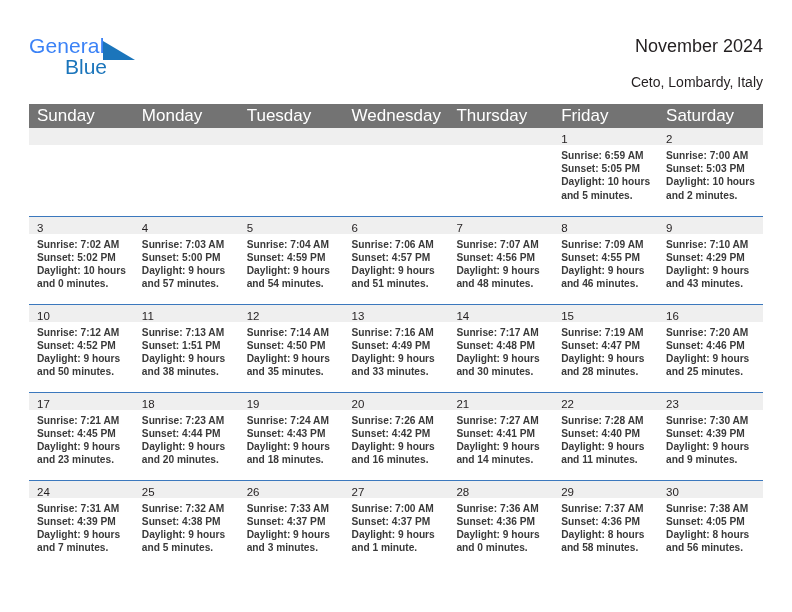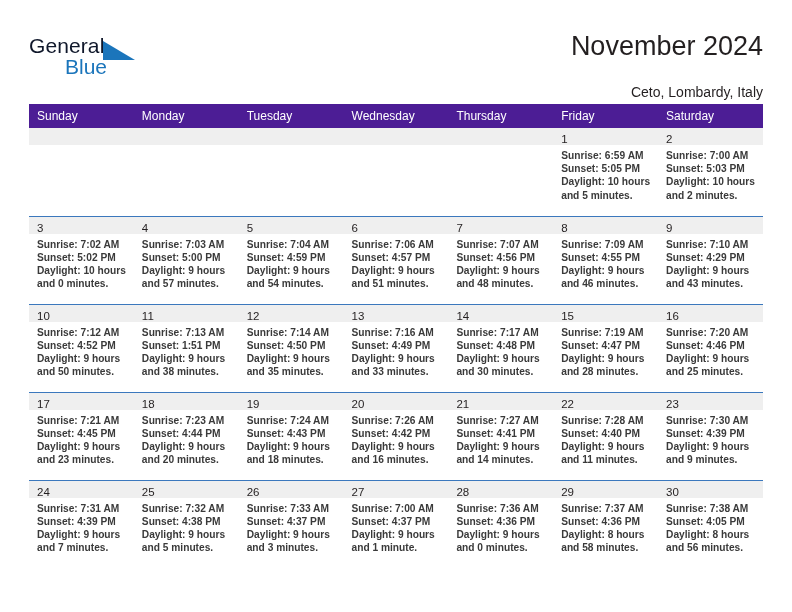--- a/index.html
+++ b/index.html
@@ -35,21 +35,21 @@
     top: 4px;
     width: 130px;
     height: 54px;
   }
   .brand-general {
     position: absolute;
     left: 0;
     top: 0;
     font-size: 21px;
     letter-spacing: 0.1px;
-    color: #0f172a;
+    color: #3b82f6;
     line-height: 24px;
   }
   .brand-tri {
     position: absolute;
     left: 74px;
     top: 7px;
     width: 0;
     height: 0;
     border-left: 32px solid #1b75bb;
     border-top: 19px solid transparent;
@@ -63,47 +63,47 @@
     line-height: 24px;
   }
 
   .titles {
     position: absolute;
     right: 0;
     top: 0;
     text-align: right;
   }
   .cal-title {
-    font-size: 27px;
+    font-size: 18px;
     line-height: 33px;
     color: #231f20;
     white-space: nowrap;
   }
   .cal-sub {
     font-size: 14px;
     line-height: 20px;
-    margin-top: 19px;
+    margin-top: 9px;
     color: #231f20;
     white-space: nowrap;
   }
 
   
   .cal {
     position: absolute;
     left: 29px;
     top: 104px;
     width: 734px;
     border-collapse: collapse;
     table-layout: fixed;
   }
   .cal th {
-    background: #4c1d95;
+    background: #737373;
     color: #ffffff;
     font-weight: normal;
-    font-size: 12px;
+    font-size: 17px;
     line-height: 14px;
     text-align: left;
     padding: 5px 0 5px 8px;
     height: 20px;
     box-sizing: border-box;
     border: none;
   }
   .cal td {
     vertical-align: top;
     padding: 0;

